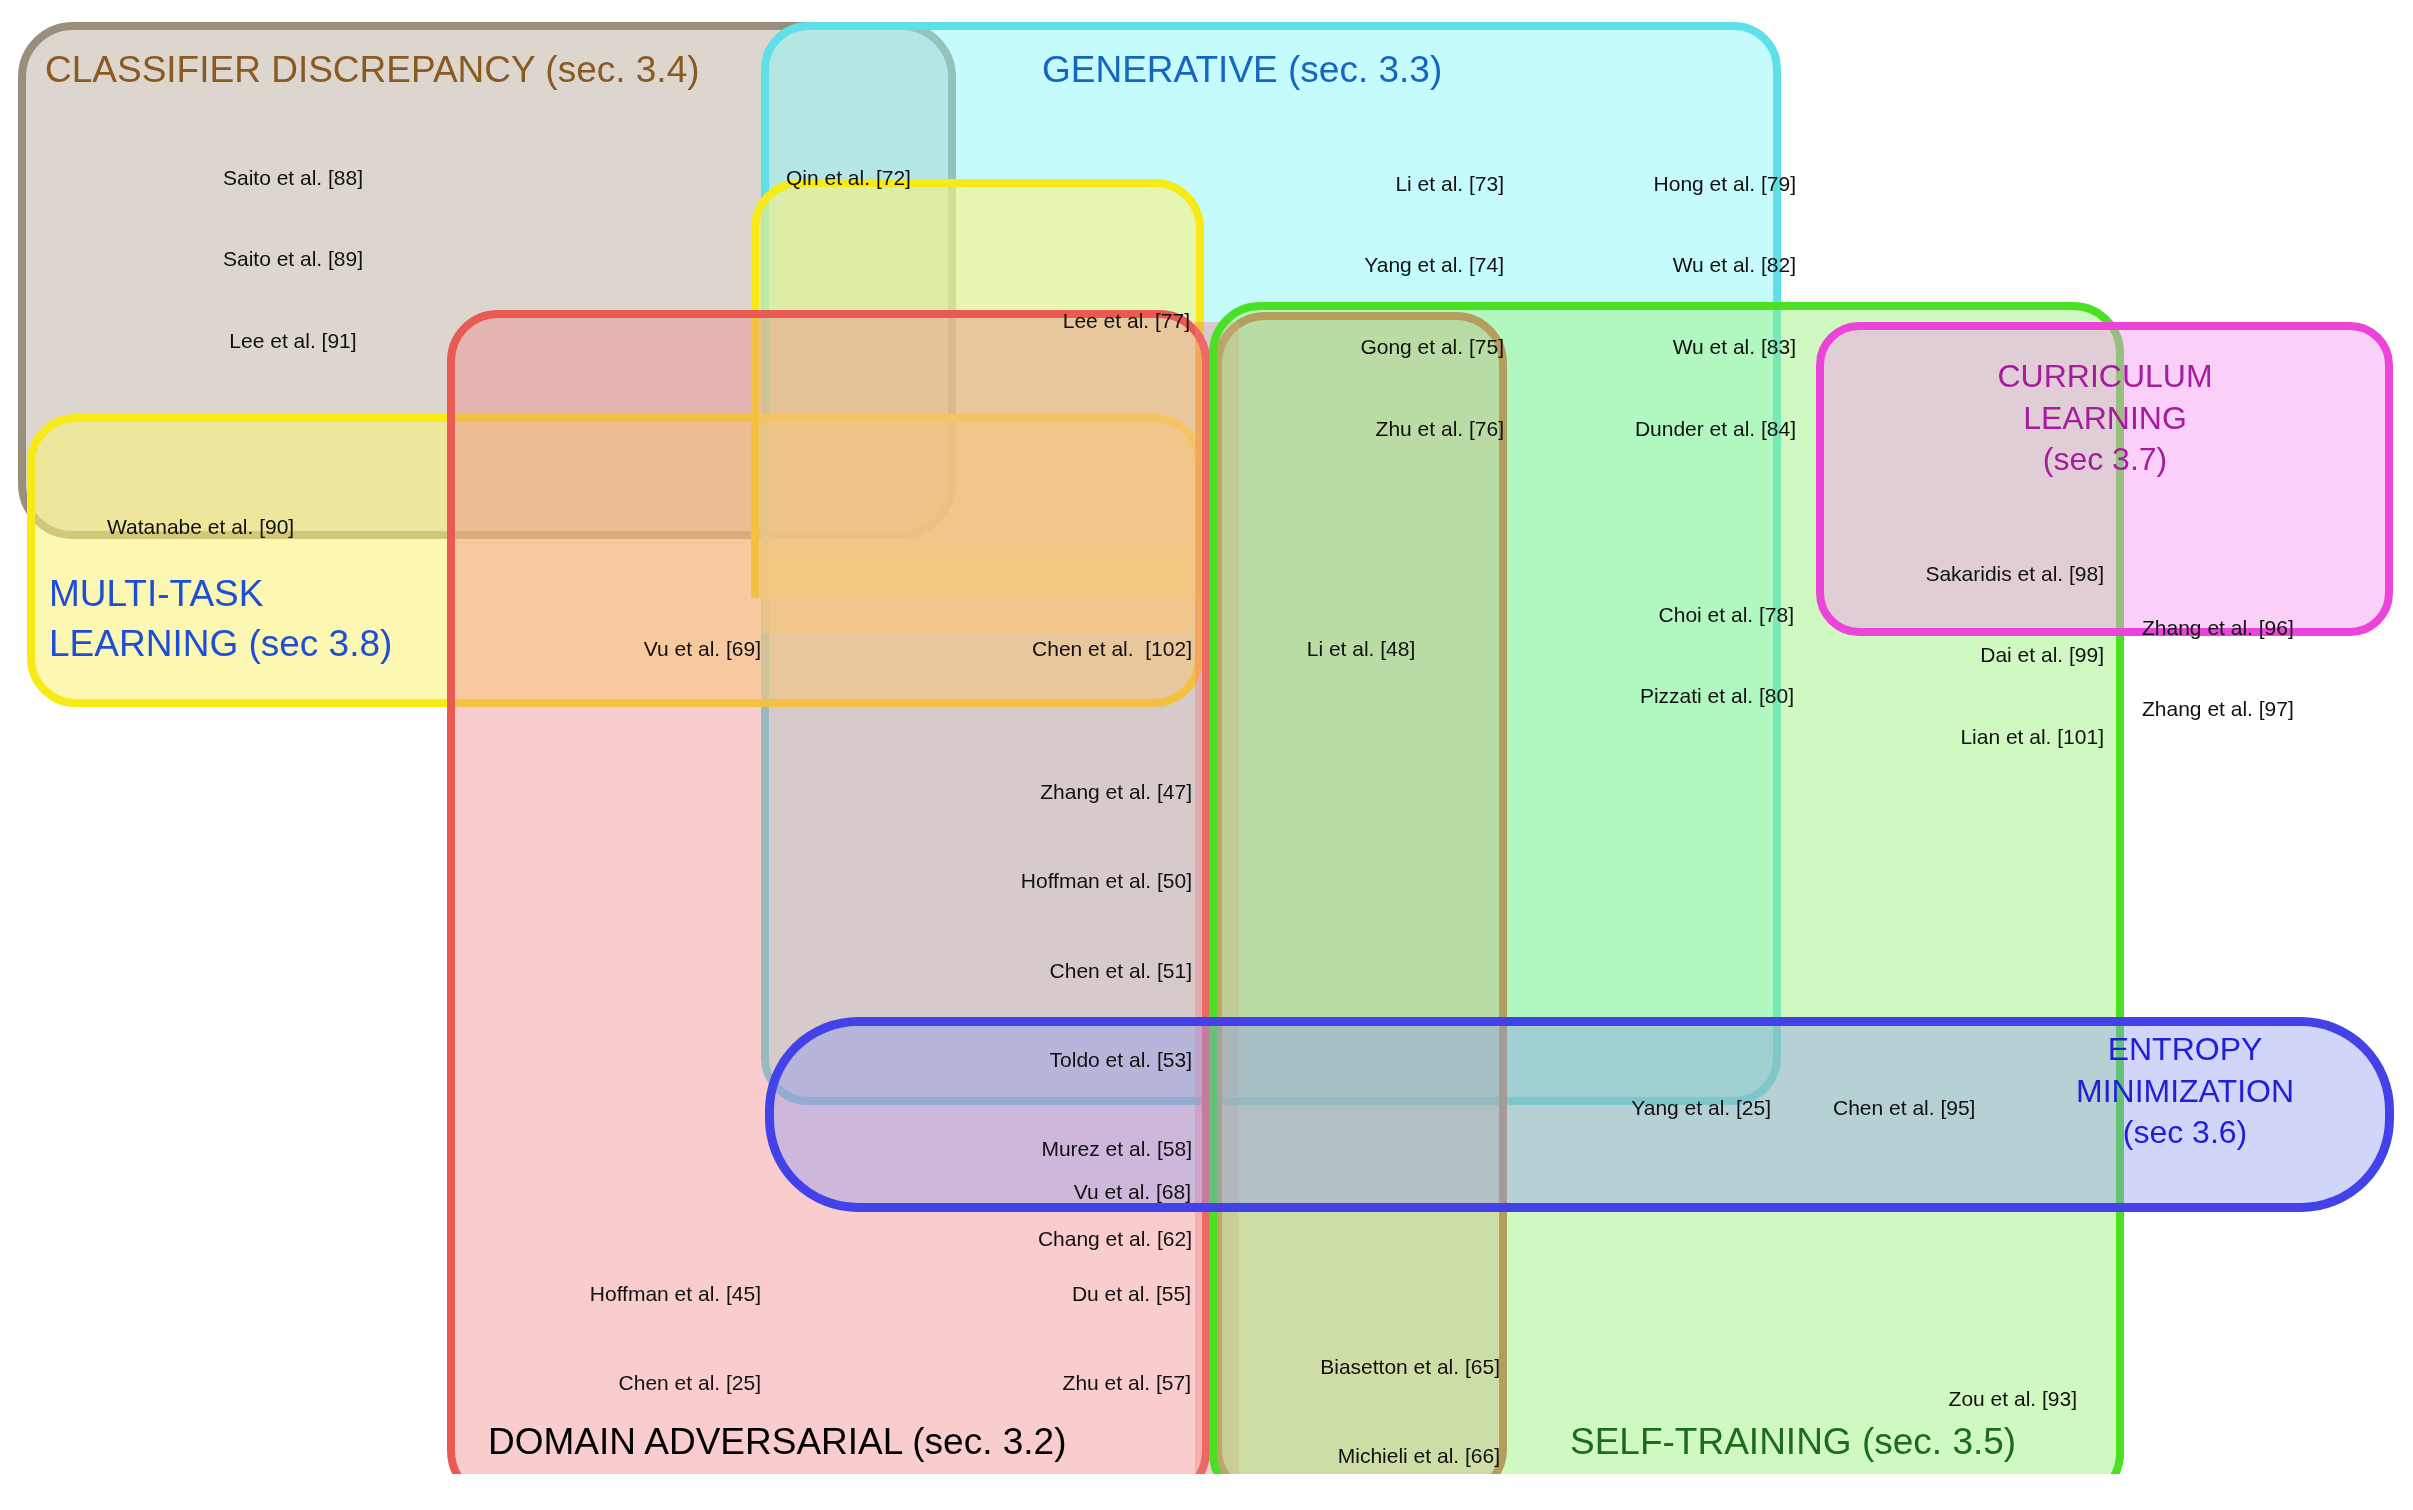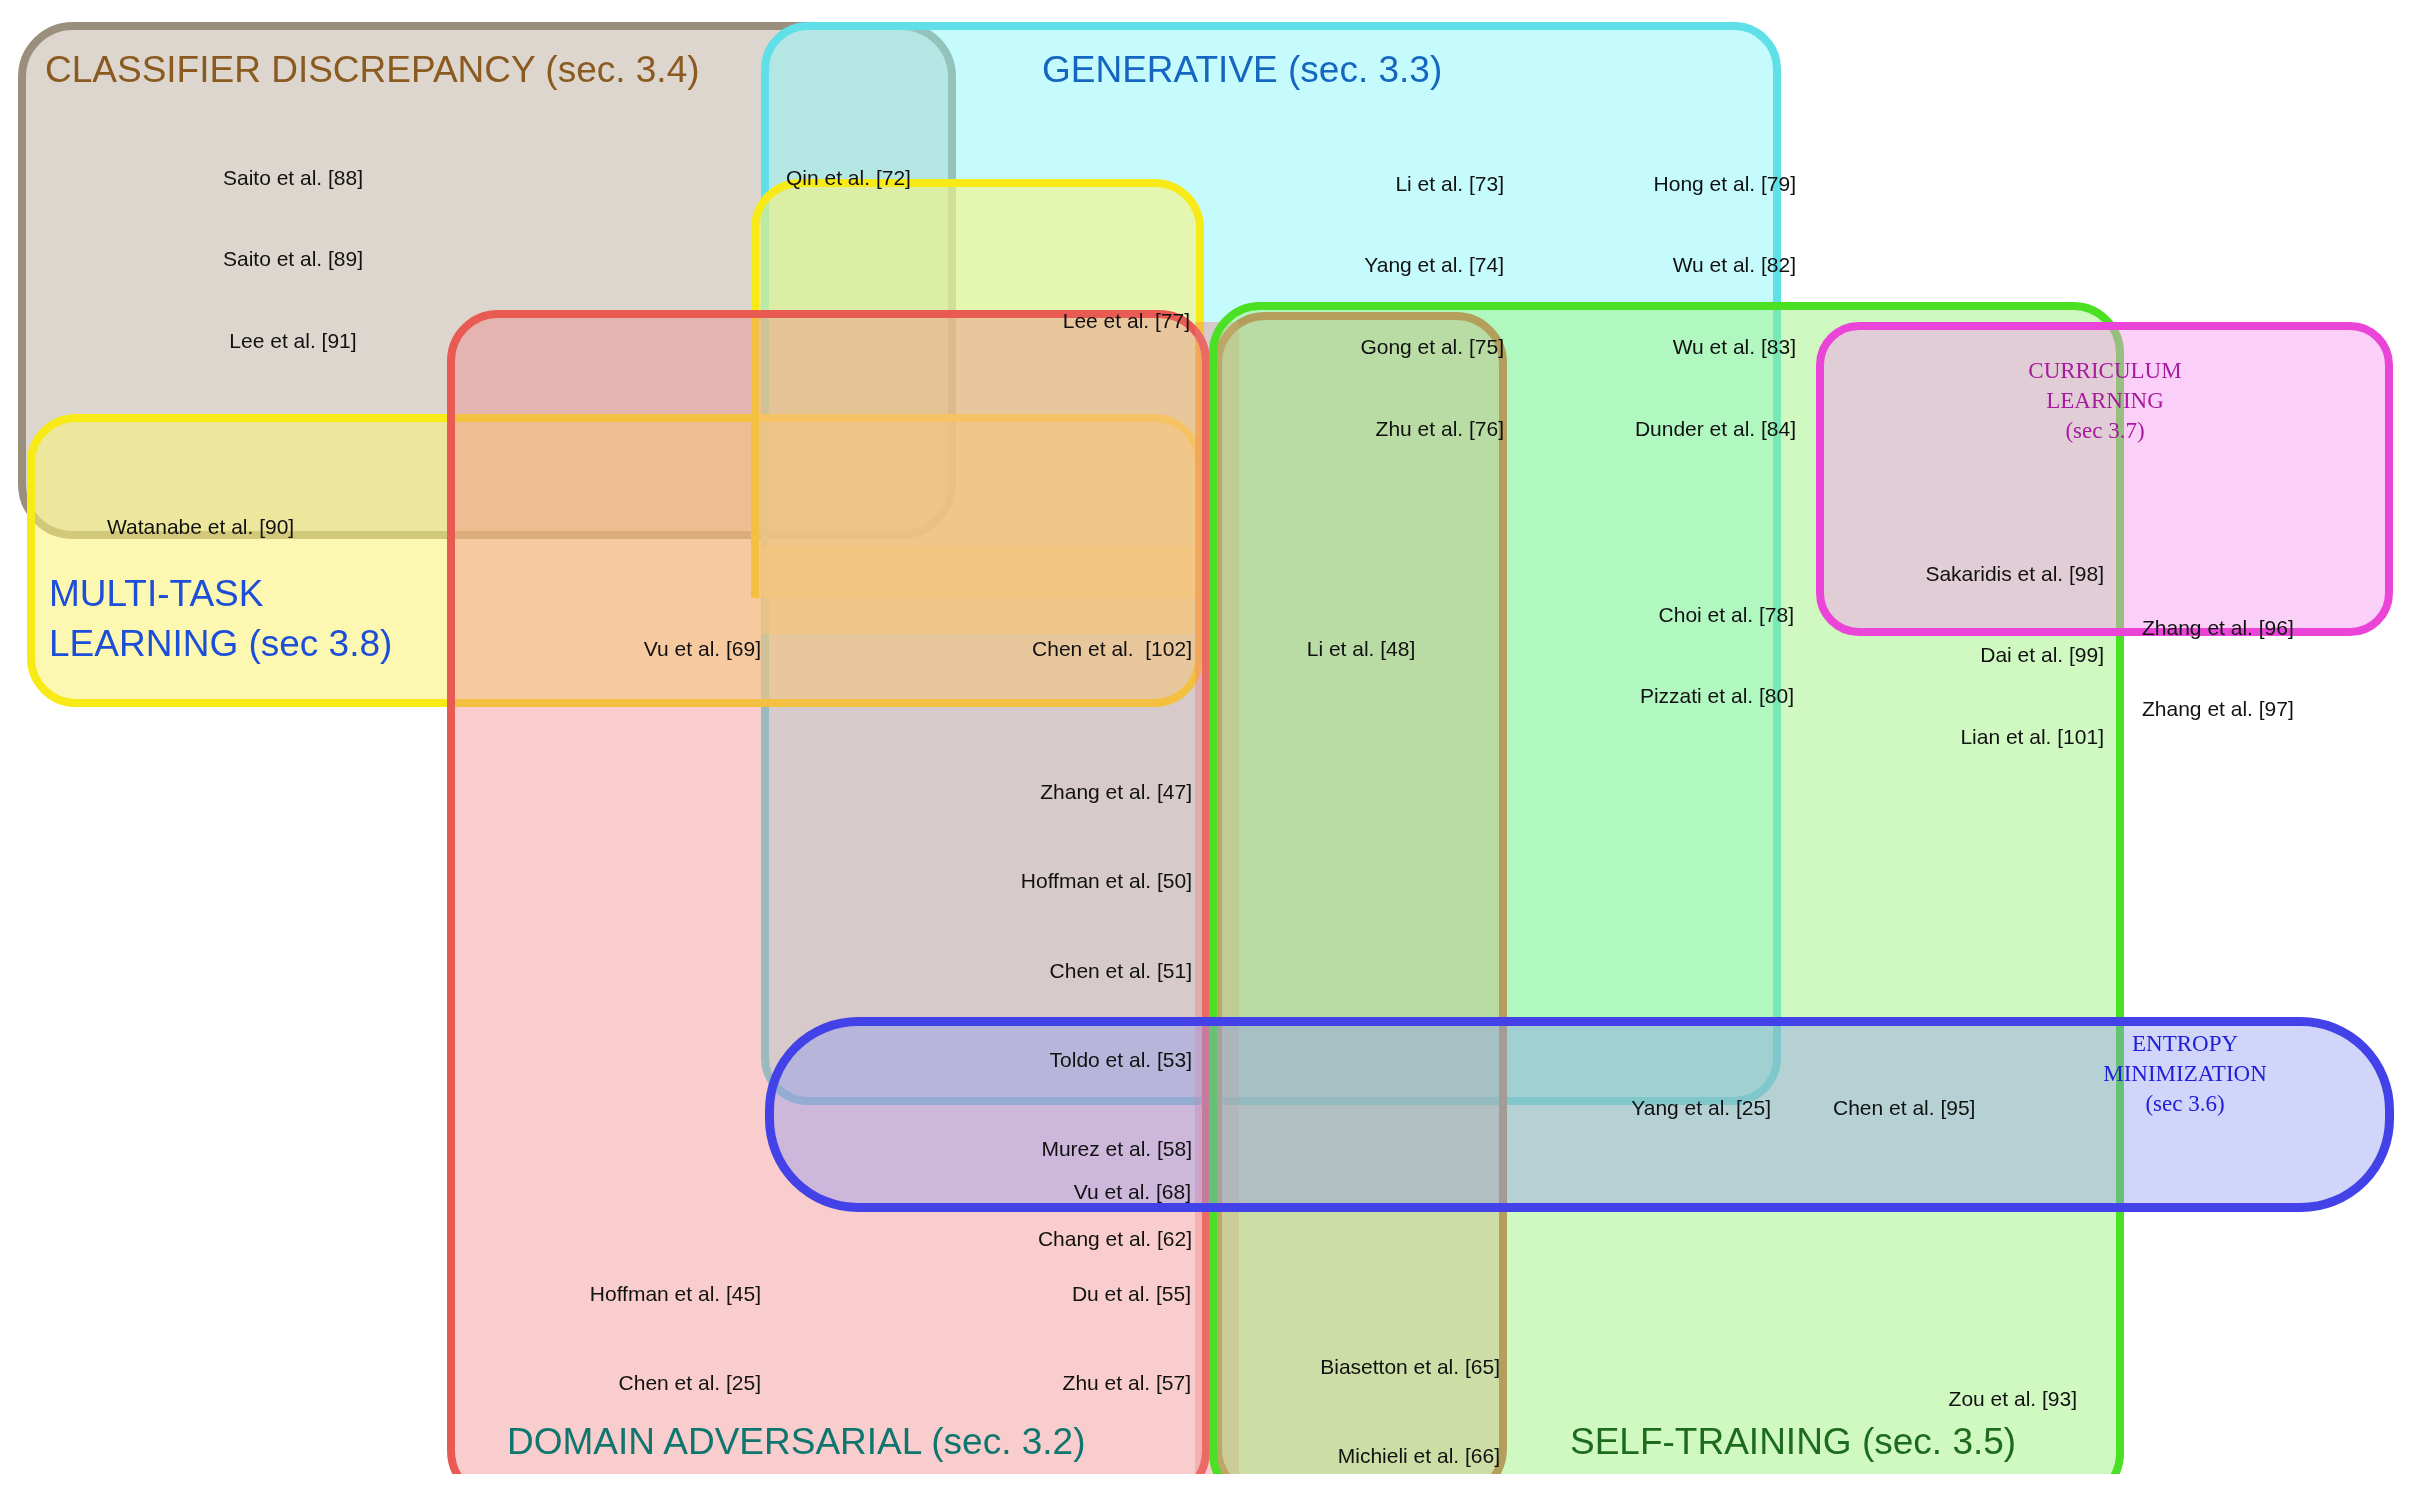--- a/index.html
+++ b/index.html
@@ -12,21 +12,21 @@
   
   .txt{position:absolute;color:#111111;line-height:1.30;white-space:pre;z-index:60;}
   .cap{position:absolute;line-height:1.22;white-space:pre;z-index:61;font-weight:400;}
   .r{text-align:right;}
   .c{text-align:center;}
   .l{text-align:left;}
 
   
   .s-item{font-size:21px;}
   .s-cap{font-size:37px;}
-  .s-cap-sm{font-size:23px;font-family:Liberation Serif, serif;}
+  .s-cap-sm{font-size:32px;}
 </style>
 </head>
 <body>
 
 <div id="stage">
 
   <div class="box" style="left:17.6px;top:21.5px;width:938px;height:517px;border-radius:55px;
               border-width:8.8px;border-color:#9a8e7d;background:rgba(150,132,110,0.33);z-index:5;"></div>
 
   <div class="box" style="left:761px;top:21.5px;width:1020px;height:1083px;border-radius:47px;
@@ -57,21 +57,21 @@
   <div class="box" style="left:765px;top:1017px;width:1629px;height:195px;border-radius:93px;
               border-width:9.8px;border-color:#4242e8;background:rgba(140,150,240,0.40);z-index:11;"></div>
 
   <div class="cap s-cap l" style="left:45px;top:47px;color:#8a5a20;">CLASSIFIER DISCREPANCY (sec. 3.4)</div>
 
   <div class="cap s-cap l" style="left:1042px;top:47px;color:#1566c0;">GENERATIVE (sec. 3.3)</div>
 
   <div class="cap s-cap l" style="left:49px;top:569px;color:#1d4ed8;line-height:1.36;">MULTI-TASK
 LEARNING (sec 3.8)</div>
 
-  <div class="cap s-cap l" style="left:507px;top:1419px;color:#0f766e;">DOMAIN ADVERSARIAL (sec. 3.2)</div>
+  <div class="cap s-cap l" style="left:488px;top:1419px;color:#000000;">DOMAIN ADVERSARIAL (sec. 3.2)</div>
 
   <div class="cap s-cap l" style="left:1570px;top:1419px;color:#1d6b1d;">SELF-TRAINING (sec. 3.5)</div>
 
   <div class="cap s-cap-sm c" style="left:2105px;top:356px;width:293px;transform:translateX(-50%);color:#a81aa0;line-height:1.30;">CURRICULUM
 LEARNING
 (sec 3.7)</div>
 
   <div class="cap s-cap-sm c" style="left:2185px;top:1029px;width:332px;transform:translateX(-50%);color:#2020d8;line-height:1.30;">ENTROPY
 MINIMIZATION
 (sec 3.6)</div>

